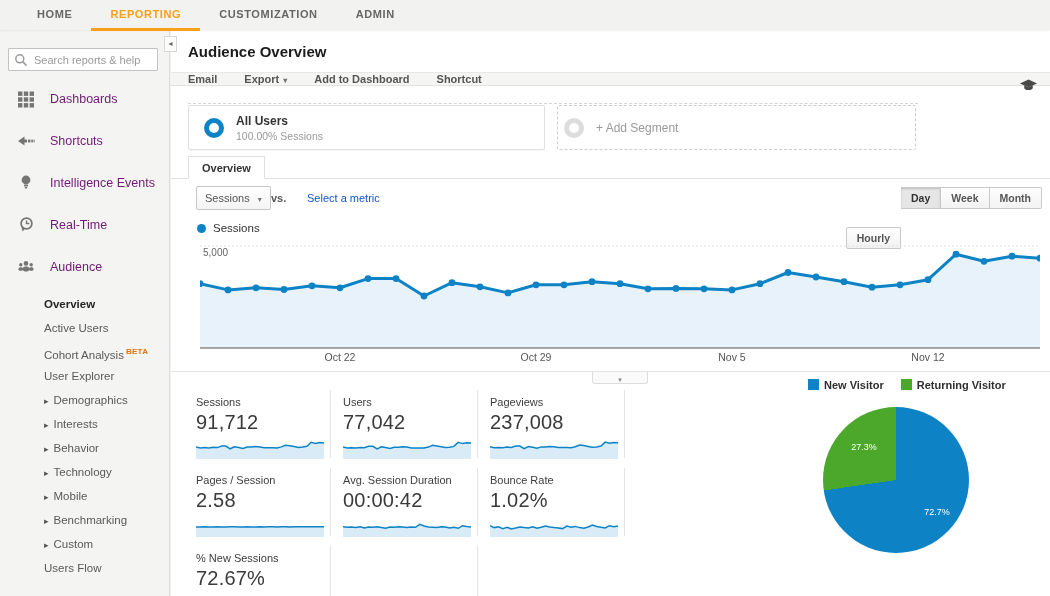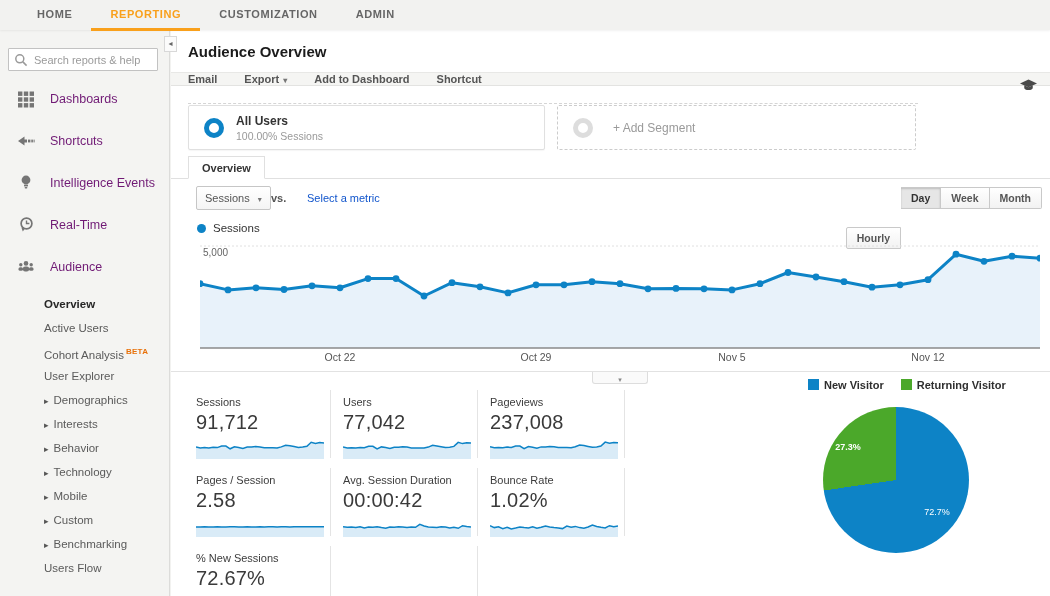--- a/index.html
+++ b/index.html
@@ -50,21 +50,21 @@
 
   
   .segment-strip { position:absolute; top:73px; left:17px; width:730px; display:flex; gap:12px;
                    border-top:1px dashed #d5d5d5; padding-top:1px; }
   .seg-card { width:357px; height:45px; background:#fff; border:1px solid #e0e0e0; border-radius:2px;
               box-shadow:0 1px 1px rgba(0,0,0,.04); display:flex; align-items:center; padding-left:15px; gap:12px; cursor:pointer; }
   .seg-donut { width:20px; height:20px; border-radius:50%; border:5px solid var(--blue); background:#fff; }
   .seg-title { font-size:12px; font-weight:bold; color:#333; }
   .seg-sub { font-size:10.5px; color:#999; margin-top:2px; }
   .seg-add { width:359px; height:45px; border:1px dashed #ccc; border-radius:2px; display:flex;
-             align-items:center; padding-left:15px; gap:20px; cursor:pointer; }
+             align-items:center; padding-left:6px; gap:12px; cursor:pointer; }
   .seg-ring { width:20px; height:20px; border-radius:50%; border:5px solid #ddd; background:#fff; }
   .seg-add-label { font-size:12px; color:#9a9a9a; }
 
   
   .tabbar { position:absolute; top:126px; left:0; right:0; height:23px; border-bottom:1px solid #e0e0e0; }
   .report-tab { position:absolute; top:0; left:17px; height:23px; padding:0 13px; background:#fff;
                 border:1px solid #e0e0e0; border-bottom:1px solid #fff; font-size:11px; font-weight:bold;
                 color:#333; line-height:22px; z-index:2; cursor:pointer; }
 
   
@@ -195,22 +195,22 @@
   <div class="sub-list">
     <div class="sub-item active"><span class="lbl">Overview</span></div>
     <div class="sub-item"><span class="lbl">Active Users</span></div>
     <div class="sub-item"><span class="lbl">Cohort Analysis</span><sup class="beta">BETA</sup></div>
     <div class="sub-item"><span class="lbl">User Explorer</span></div>
     <div class="sub-item exp"><span class="lbl">Demographics</span></div>
     <div class="sub-item exp"><span class="lbl">Interests</span></div>
     <div class="sub-item exp"><span class="lbl">Behavior</span></div>
     <div class="sub-item exp"><span class="lbl">Technology</span></div>
     <div class="sub-item exp"><span class="lbl">Mobile</span></div>
+    <div class="sub-item exp"><span class="lbl">Benchmarking</span></div>
     <div class="sub-item exp"><span class="lbl">Custom</span></div>
-    <div class="sub-item exp"><span class="lbl">Benchmarking</span></div>
     <div class="sub-item"><span class="lbl">Users Flow</span></div>
   </div>
 </div>
 
 <div class="side-collapse"></div>
 
 <div class="main">
 
   <div class="page-title">Audience Overview</div>
 
@@ -393,17 +393,17 @@
     <div class="pl-item">
       <span class="swatch" style="background: rgb(13, 131, 198);"></span>
       <span>New Visitor</span>
     </div>
     <div class="pl-item">
       <span class="swatch" style="background: rgb(75, 168, 42);"></span>
       <span>Returning Visitor</span>
     </div>
   </div>
   <div class="pie" id="pie" style="background: conic-gradient(rgb(13, 131, 198) 0deg, rgb(13, 131, 198) 72.7%, rgb(75, 168, 42) 72.7%, rgb(75, 168, 42) 100%);">
-    <span class="pie-label" style="left:25px; top:40px;font-weight:bold;">27.3%</span>
+    <span class="pie-label" style="left:41px; top:40px;">27.3%</span>
     <span class="pie-label" style="left:114px; top:105px;">72.7%</span>
   </div>
 
 </div>
 
 </body></html>

